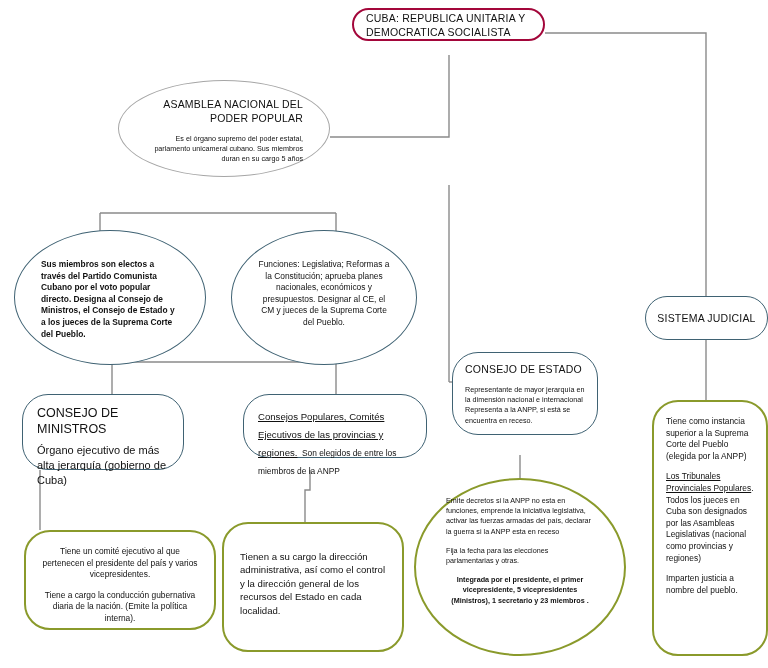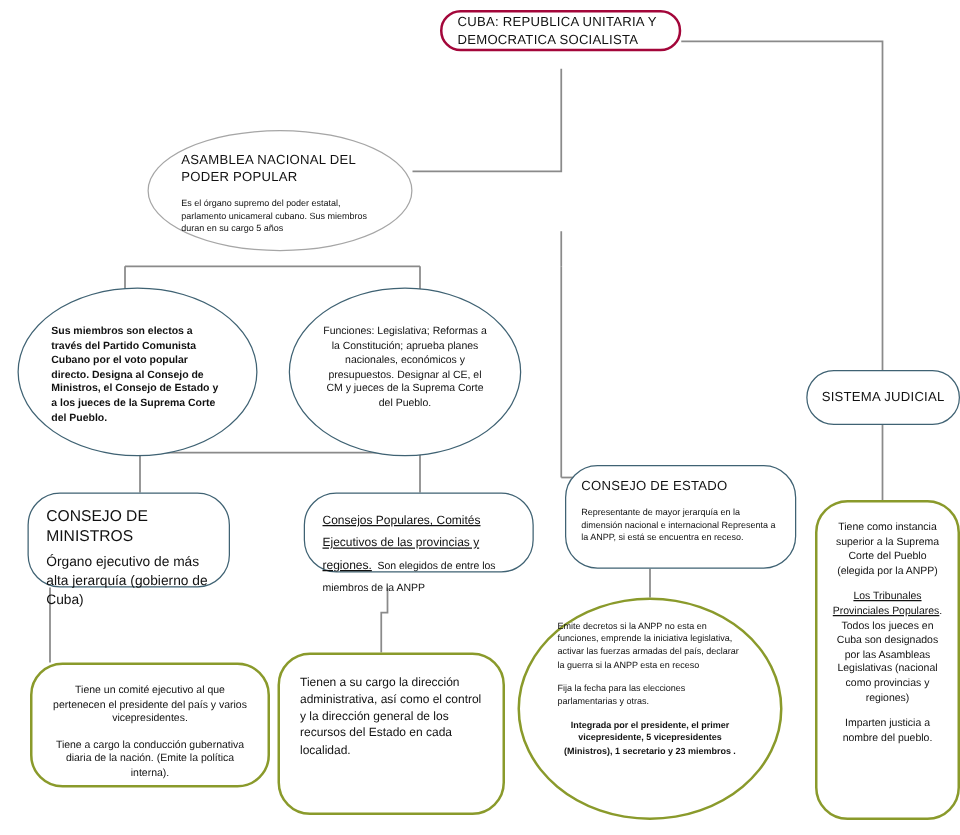--- a/index.html
+++ b/index.html
@@ -67,21 +67,21 @@
       <path d="M520 455 L520 478"></path>
     </g>
   </svg>
 
   <div class="node round c-crimson" style="left:352px;top:8px;width:193px;height:33px;">
     <div class="inner" style="display:flex;align-items:center;">
       <div class="ttl">CUBA: REPUBLICA UNITARIA Y DEMOCRATICA SOCIALISTA</div>
     </div>
   </div>
 
-  <div class="node ellipse c-gray" style="left:118px;top:104px;width:212px;height:97px;">
+  <div class="node ellipse c-gray" style="left:118px;top:80px;width:212px;height:97px;text-align:right;">
     <div class="inner" style="padding:16px 26px;">
       <div class="ttl">ASAMBLEA NACIONAL DEL PODER POPULAR</div>
       <div class="gap"></div>
       <div class="body-xs">Es el órgano supremo del poder estatal, parlamento unicameral cubano. Sus miembros duran en su cargo 5 años</div>
     </div>
   </div>
 
   <div class="node ellipse c-steel" style="left:14px;top:230px;width:192px;height:135px;font-weight:bold;">
     <div class="inner" style="padding:28px 26px;">
       <div class="body-s">Sus miembros son electos a través del Partido Comunista Cubano por el voto popular directo. Designa al Consejo de Ministros, el Consejo de Estado y a los jueces de la Suprema Corte del Pueblo.</div>
@@ -102,21 +102,21 @@
     </div>
   </div>
 
   <div class="node round c-steel" style="left:243px;top:394px;width:184px;height:64px;">
     <div class="inner" style="padding:11px 14px;">
       <span class="body-m u">Consejos Populares, Comités Ejecutivos de las provincias y regiones.</span>
       <span class="body-s">Son elegidos de entre los miembros de la ANPP</span>
     </div>
   </div>
 
-  <div class="node round c-steel" style="left:452px;top:372px;width:185px;height:83px;">
+  <div class="node round c-steel" style="left:452px;top:352px;width:146px;height:83px;">
     <div class="inner" style="padding:9px 12px;">
       <div class="ttl">CONSEJO DE ESTADO</div>
       <div class="gap"></div>
       <div class="body-xs">Representante de mayor jerarquía en la dimensión nacional e internacional Representa a la ANPP, si está se encuentra en receso.</div>
     </div>
   </div>
 
   <div class="node stadium c-steel" style="left:645px;top:296px;width:123px;height:44px;">
     <div class="inner" style="display:flex;align-items:center;justify-content:center;padding:4px 6px;">
       <div class="ttl">SISTEMA JUDICIAL</div>
@@ -125,36 +125,36 @@
 
   <div class="node round c-olive" style="left:24px;top:530px;width:192px;height:100px;text-align:center;">
     <div class="inner" style="padding:14px 16px;">
       <div class="body-s">Tiene un comité ejecutivo al que pertenecen el presidente del país y varios vicepresidentes.</div>
       <div class="gap"></div>
       <div class="body-s">Tiene a cargo la conducción gubernativa diaria de la nación. (Emite la política interna).</div>
     </div>
   </div>
 
   <div class="node round c-olive" style="left:222px;top:522px;width:182px;height:130px;">
-    <div class="inner" style="padding:16px 16px;">
+    <div class="inner" style="padding:26px 16px;">
       <div class="body-m">Tienen a su cargo la dirección administrativa, así como el control y la dirección general de los recursos del Estado en cada localidad.</div>
     </div>
   </div>
 
   <div class="node ellipse c-olive" style="left:414px;top:478px;width:212px;height:178px;">
     <div class="inner" style="padding:16px 30px;">
       <div class="body-xs">Emite decretos si la ANPP no esta en funciones, emprende la iniciativa legislativa, activar las fuerzas armadas del país, declarar la guerra si la ANPP esta en receso</div>
       <div class="gap"></div>
       <div class="body-xs">Fija la fecha para las elecciones parlamentarias y otras.</div>
       <div class="gap"></div>
       <div class="body-xs center">Integrada por el presidente, el primer vicepresidente, 5 vicepresidentes (Ministros), 1 secretario y 23 miembros .</div>
     </div>
   </div>
 
-  <div class="node round c-olive" style="left:652px;top:400px;width:116px;height:256px;text-align:center;">
+  <div class="node round c-olive" style="left:652px;top:400px;width:116px;height:256px;">
     <div class="inner" style="padding:14px 12px;">
       <div class="body-s">Tiene como instancia superior a la Suprema Corte del Pueblo (elegida por la ANPP)</div>
       <div class="gap"></div>
       <div class="body-s">
         <span class="u">Los Tribunales Provinciales Populares</span><span>. Todos los jueces en Cuba son designados por las Asambleas Legislativas (nacional como provincias y regiones)</span>
       </div>
       <div class="gap"></div>
       <div class="body-s">Imparten justicia a nombre del pueblo.</div>
     </div>
   </div>

